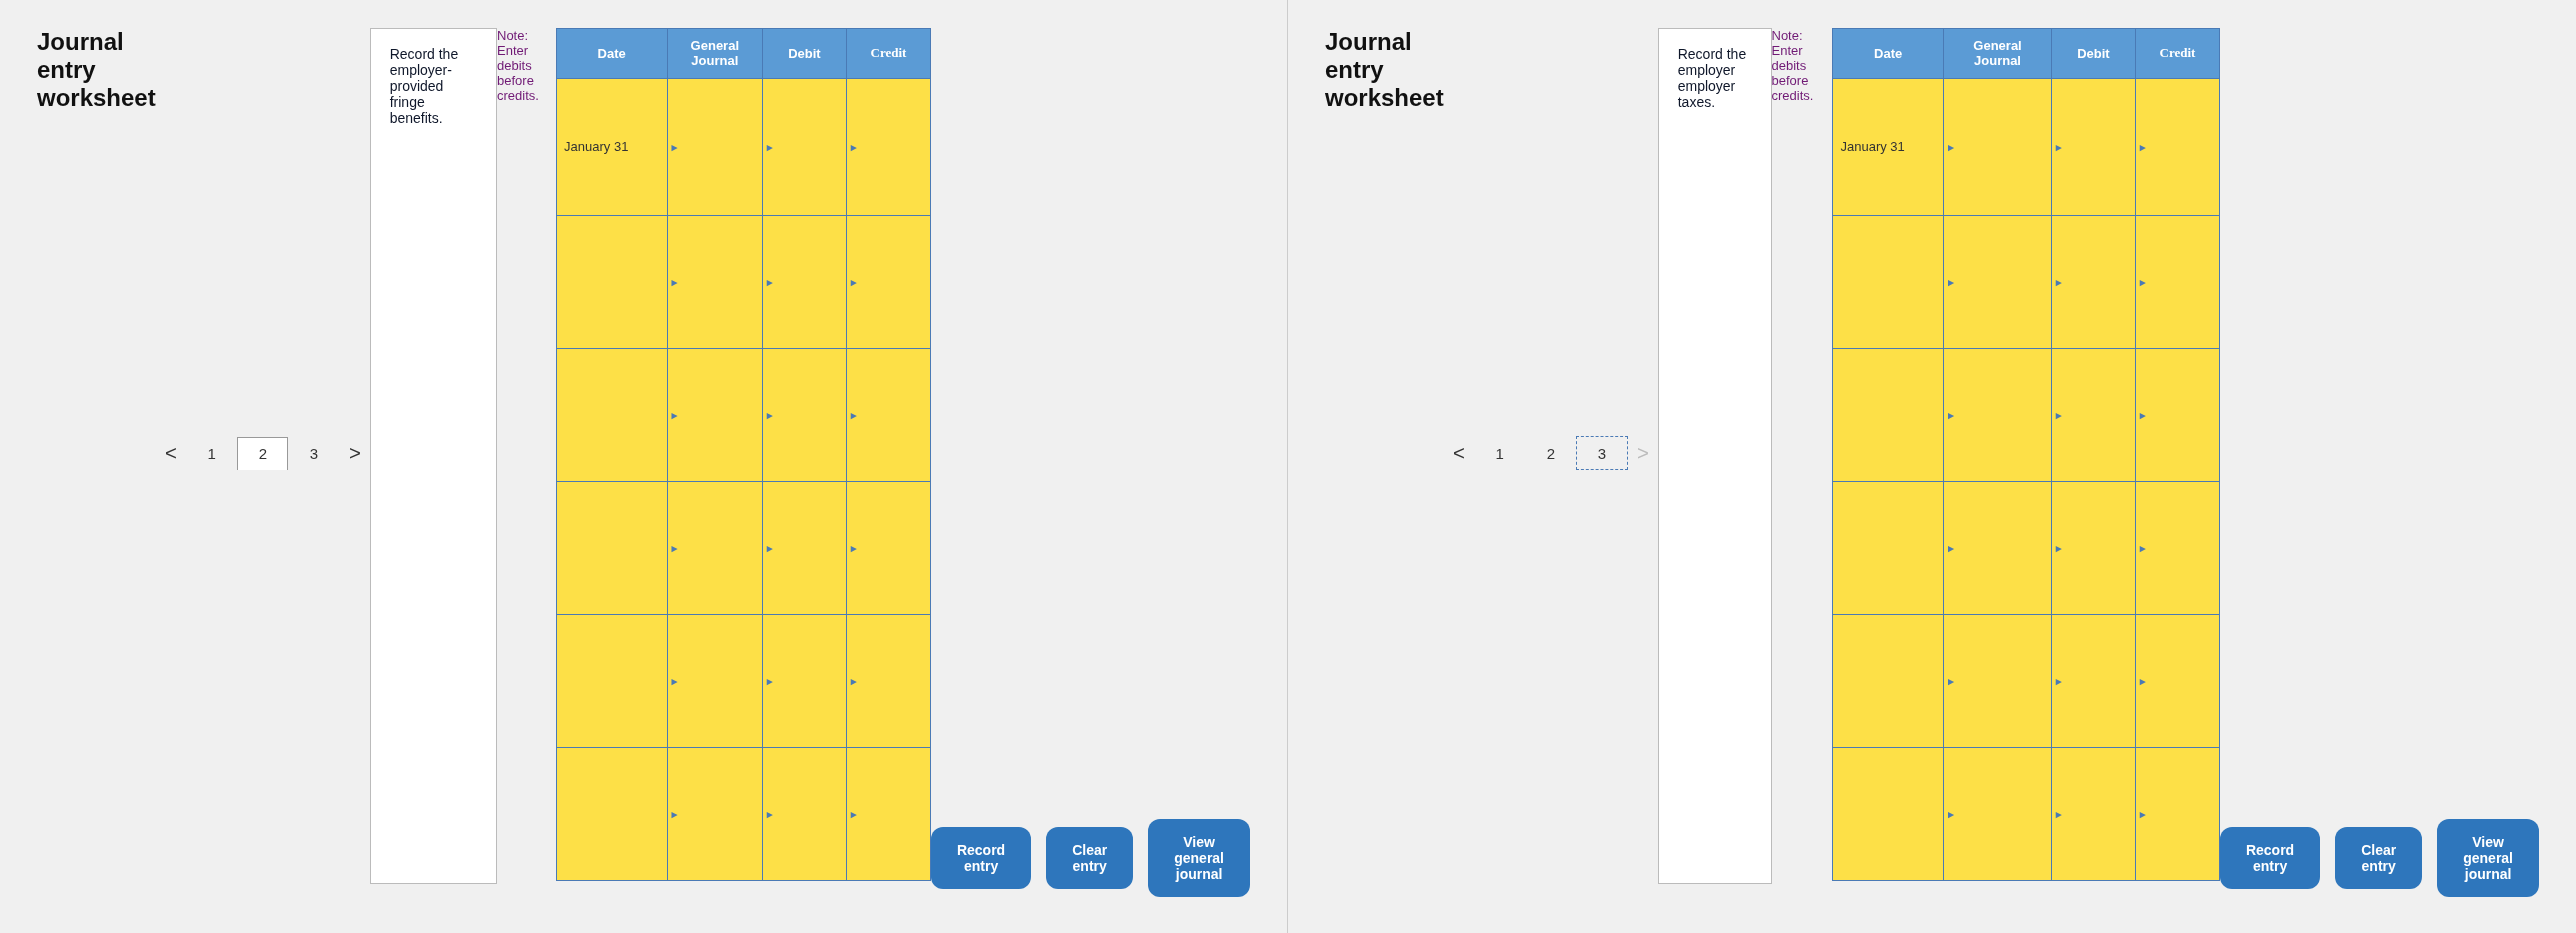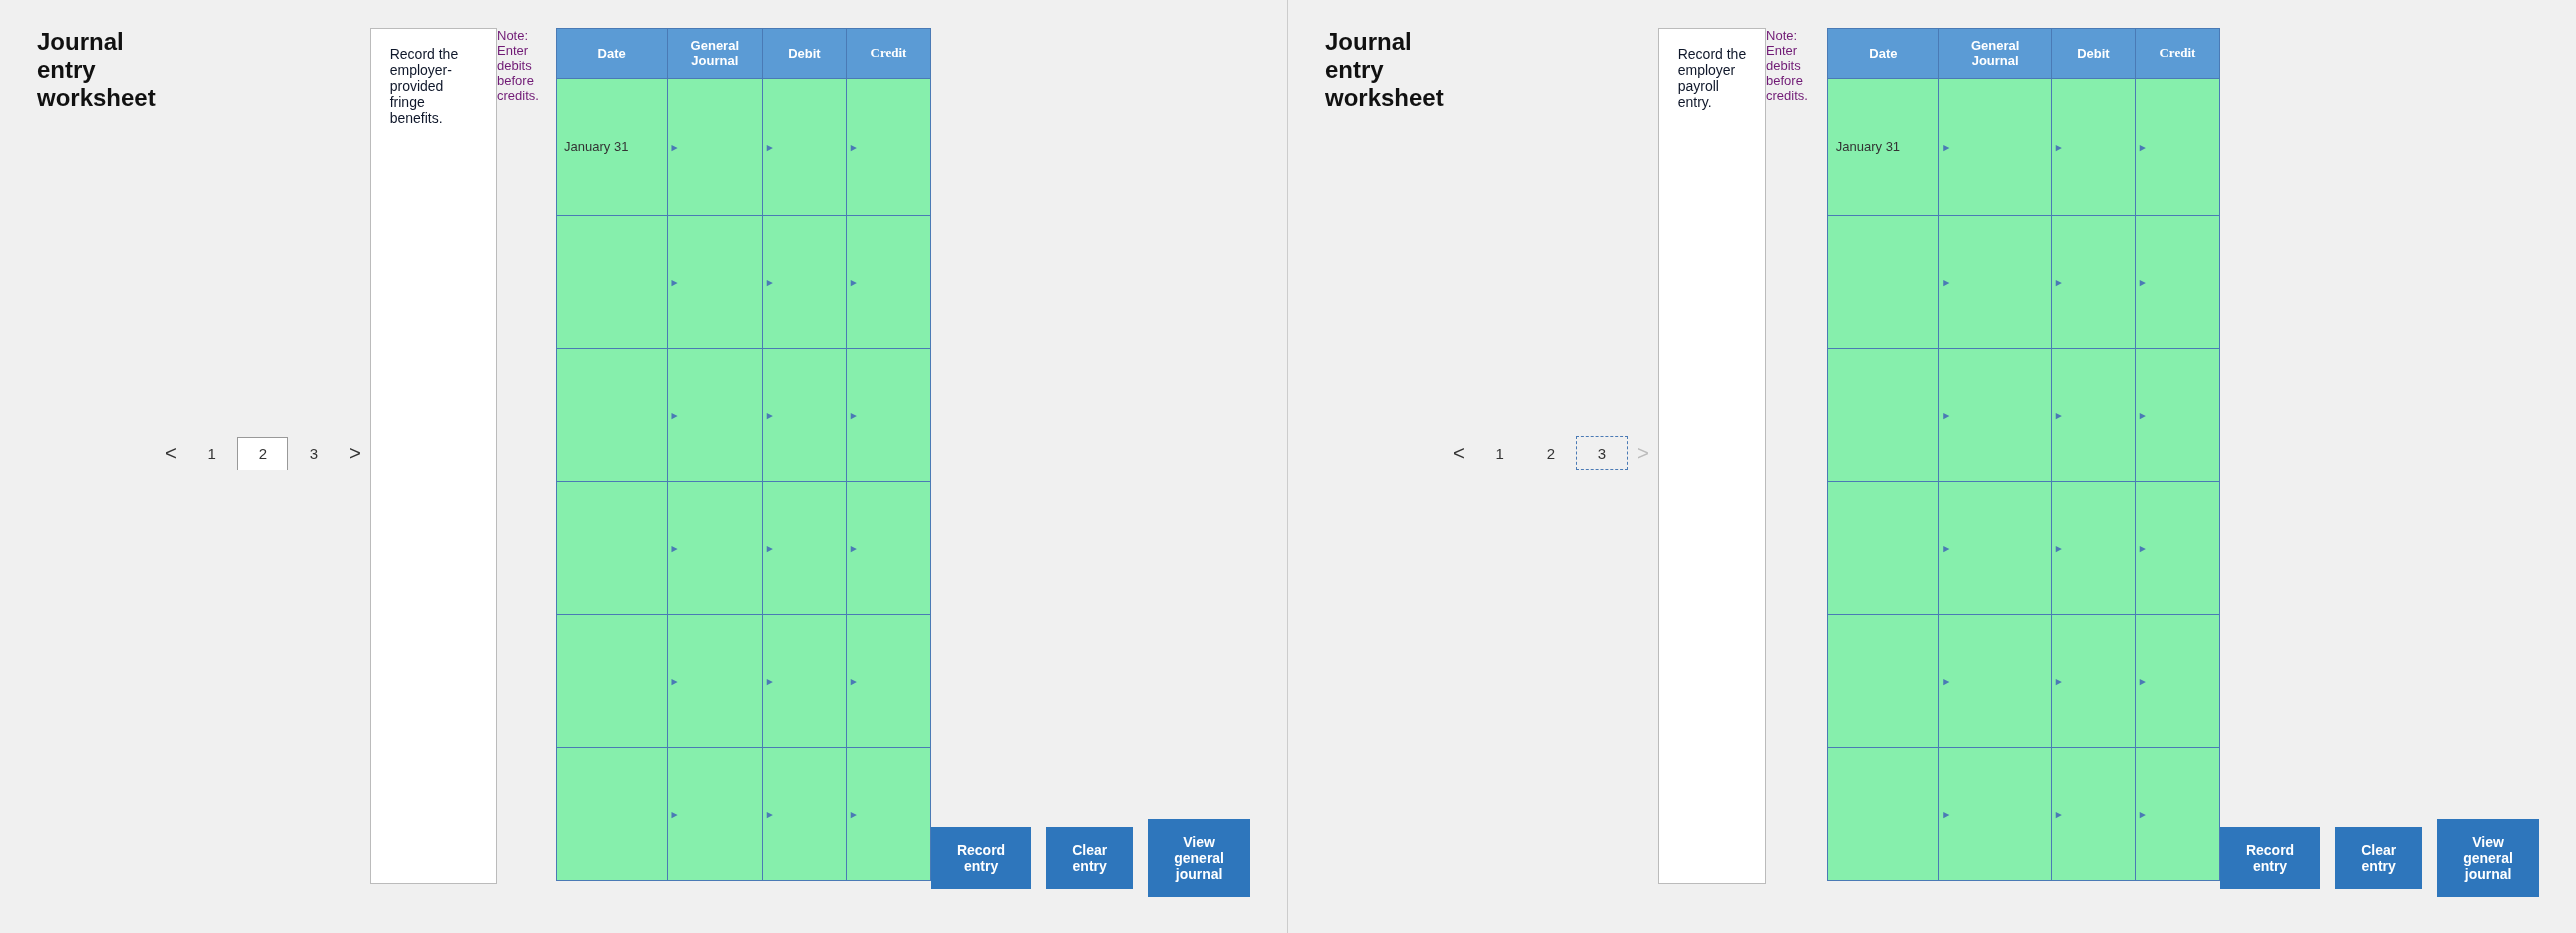--- a/index.html
+++ b/index.html
@@ -83,21 +83,21 @@
       color: #fff;
       font-weight: bold;
       text-align: center;
       padding: 9.3px 7.4px;
       border: 0.9px solid #4a7ab5;
       font-size: 13px;
     }
     .journal-table tbody tr td {
       border: 0.9px solid #4a7ab5;
       padding: 6.5px 7.4px;
-      background: #86efac;
+      background: #fde047;
       height: 28px;
       font-size: 13px;
       color: #333;
     }
     .journal-table tbody tr td.date-cell {
       text-align: left;
       min-width: 93px;
     }
     .journal-table tbody tr td.journal-cell {
       position: relative;
@@ -125,21 +125,21 @@
       padding-top: 9.3px;
     }
     .btn {
       padding: 15px 26px;
       font-size: 14px;
       font-weight: bold;
       color: #fff;
       background: #2e76bc;
       border: none;
       cursor: pointer;
-      border-radius: 0;
+      border-radius: 12px;
     }
     .btn-view {
       margin-left: auto;
     }
   </style>
 </head>
 <body>
 
 <div class="panel panel-left">
   <div class="panel-title">Journal entry worksheet</div>
@@ -245,21 +245,21 @@
 
 <div class="panel">
   <div class="panel-title">Journal entry worksheet</div>
   <div class="tab-nav">
     <span class="nav-arrow">&lt;</span>
     <span class="tab-item">1</span>
     <span class="tab-item">2</span>
     <span class="tab-item active-dotted">3</span>
     <span class="nav-arrow" style="margin-left:auto;color:#bbb;">&gt;</span>
   </div>
-  <div class="instruction-box">Record the employer payroll entry.</div>
+  <div class="instruction-box">Record the employer employer taxes.</div>
   <div class="note-text">Note: Enter debits before credits.</div>
   <table class="journal-table">
     <thead>
       <tr>
         <th class="th-date">Date</th>
         <th>General Journal</th>
         <th class="th-debit">Debit</th>
         <th class="th-credit">Credit</th>
       </tr>
     </thead>

